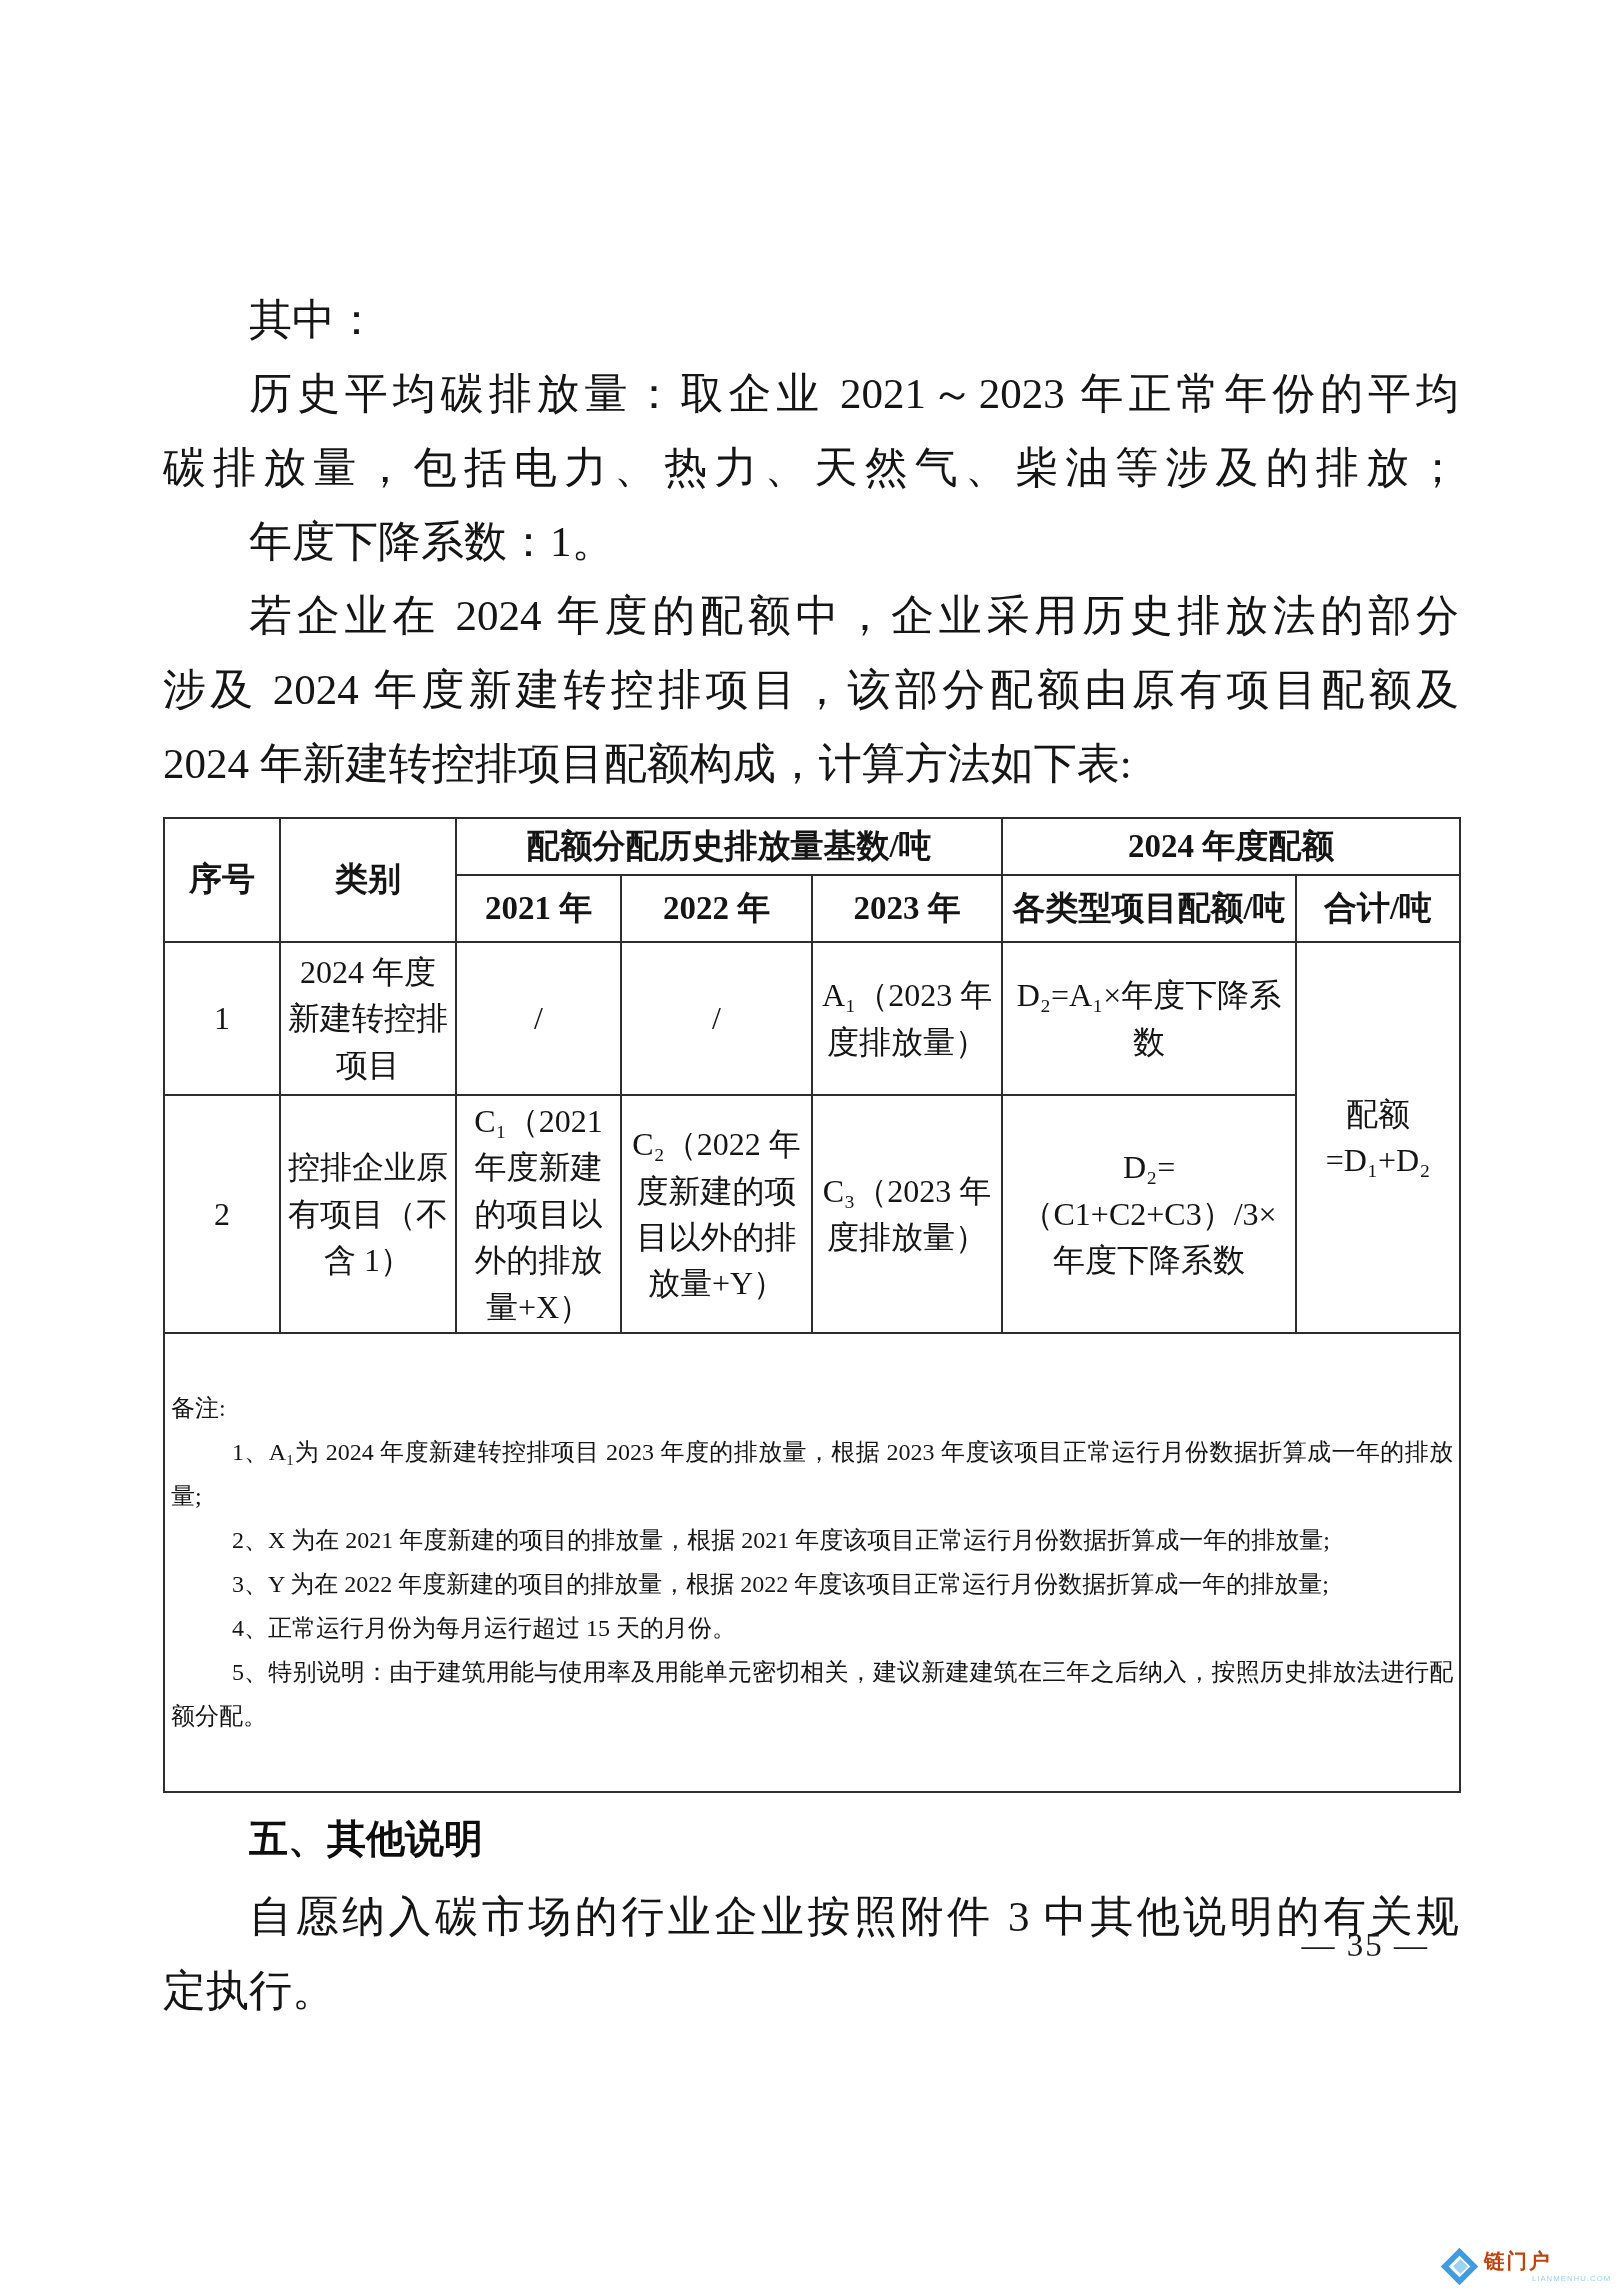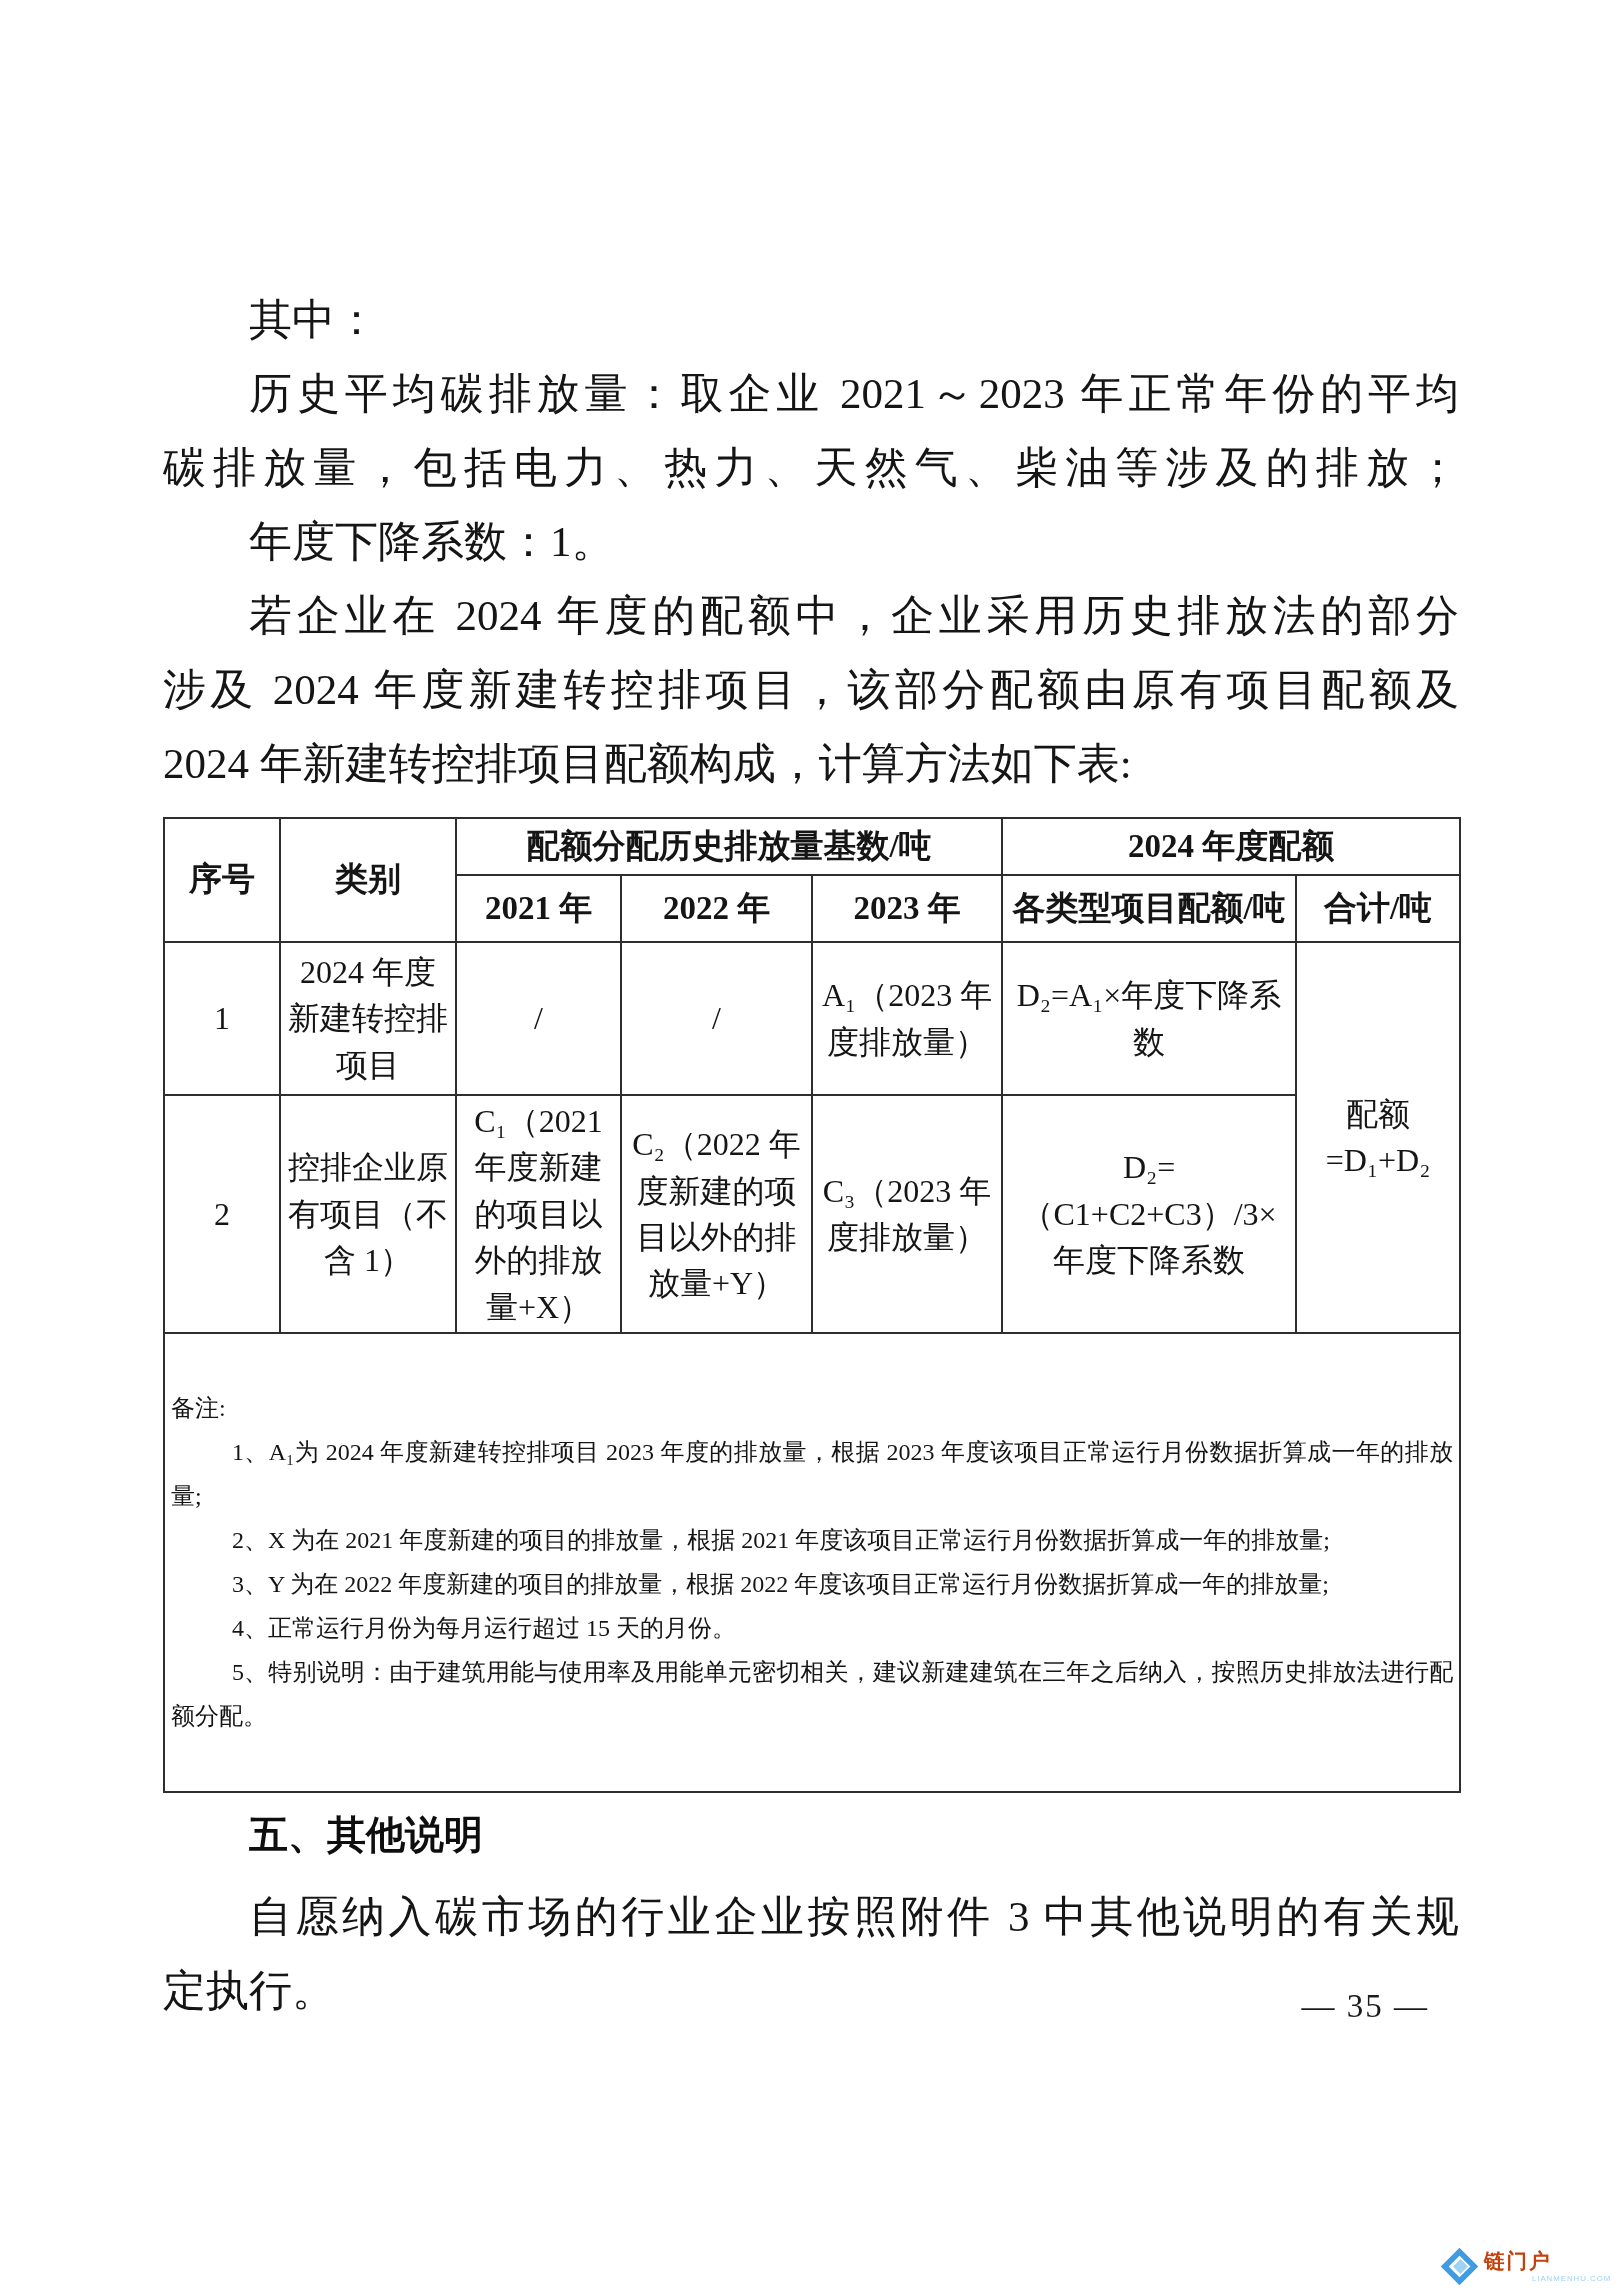--- a/index.html
+++ b/index.html
@@ -62,32 +62,32 @@
     margin:0;
     font-size:24px;
     line-height:44px;
     text-indent:61px;
     text-align:justify;
   }
   p.note.first{ text-indent:0; }
 
   .section-heading{
     margin-top:9.8px;
-    font-family:Liberation Mono, monospace;
+    font-family:Liberation Serif, serif;
     font-weight:bold;
     font-size:39px;
     line-height:71px;
     text-indent:86px;
     color:#0e0e0e;
   }
   .closing{ margin-top:5.9px; }
 
   .page-number{
     position:absolute;
-    top:1988px;
+    top:1927px;
     right:192px;
     font-size:33px;
     letter-spacing:2px;
     color:#1b1b1b;
   }
 
   .watermark{
     position:absolute;
     right:9.8px; bottom:7.8px;
     display:flex;

